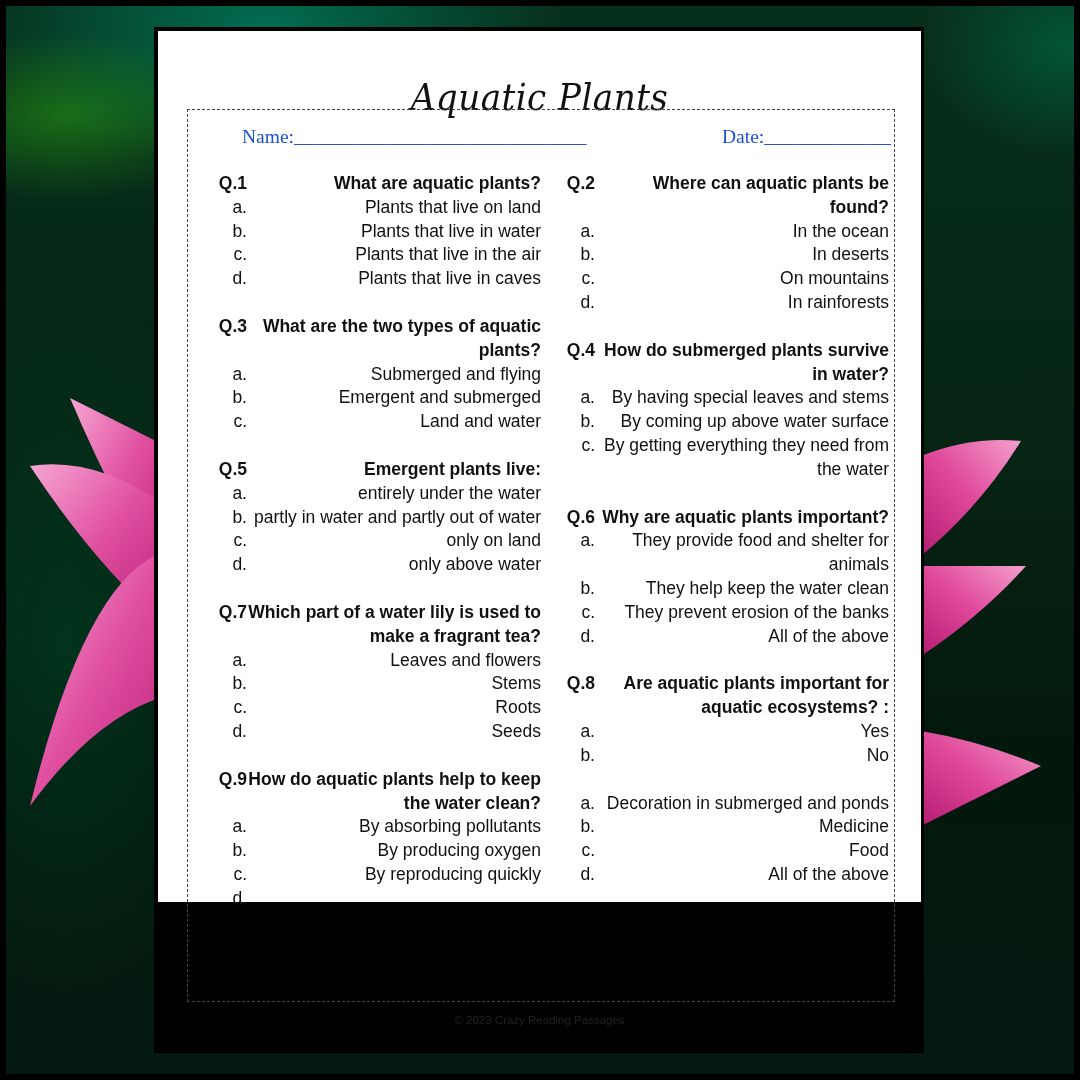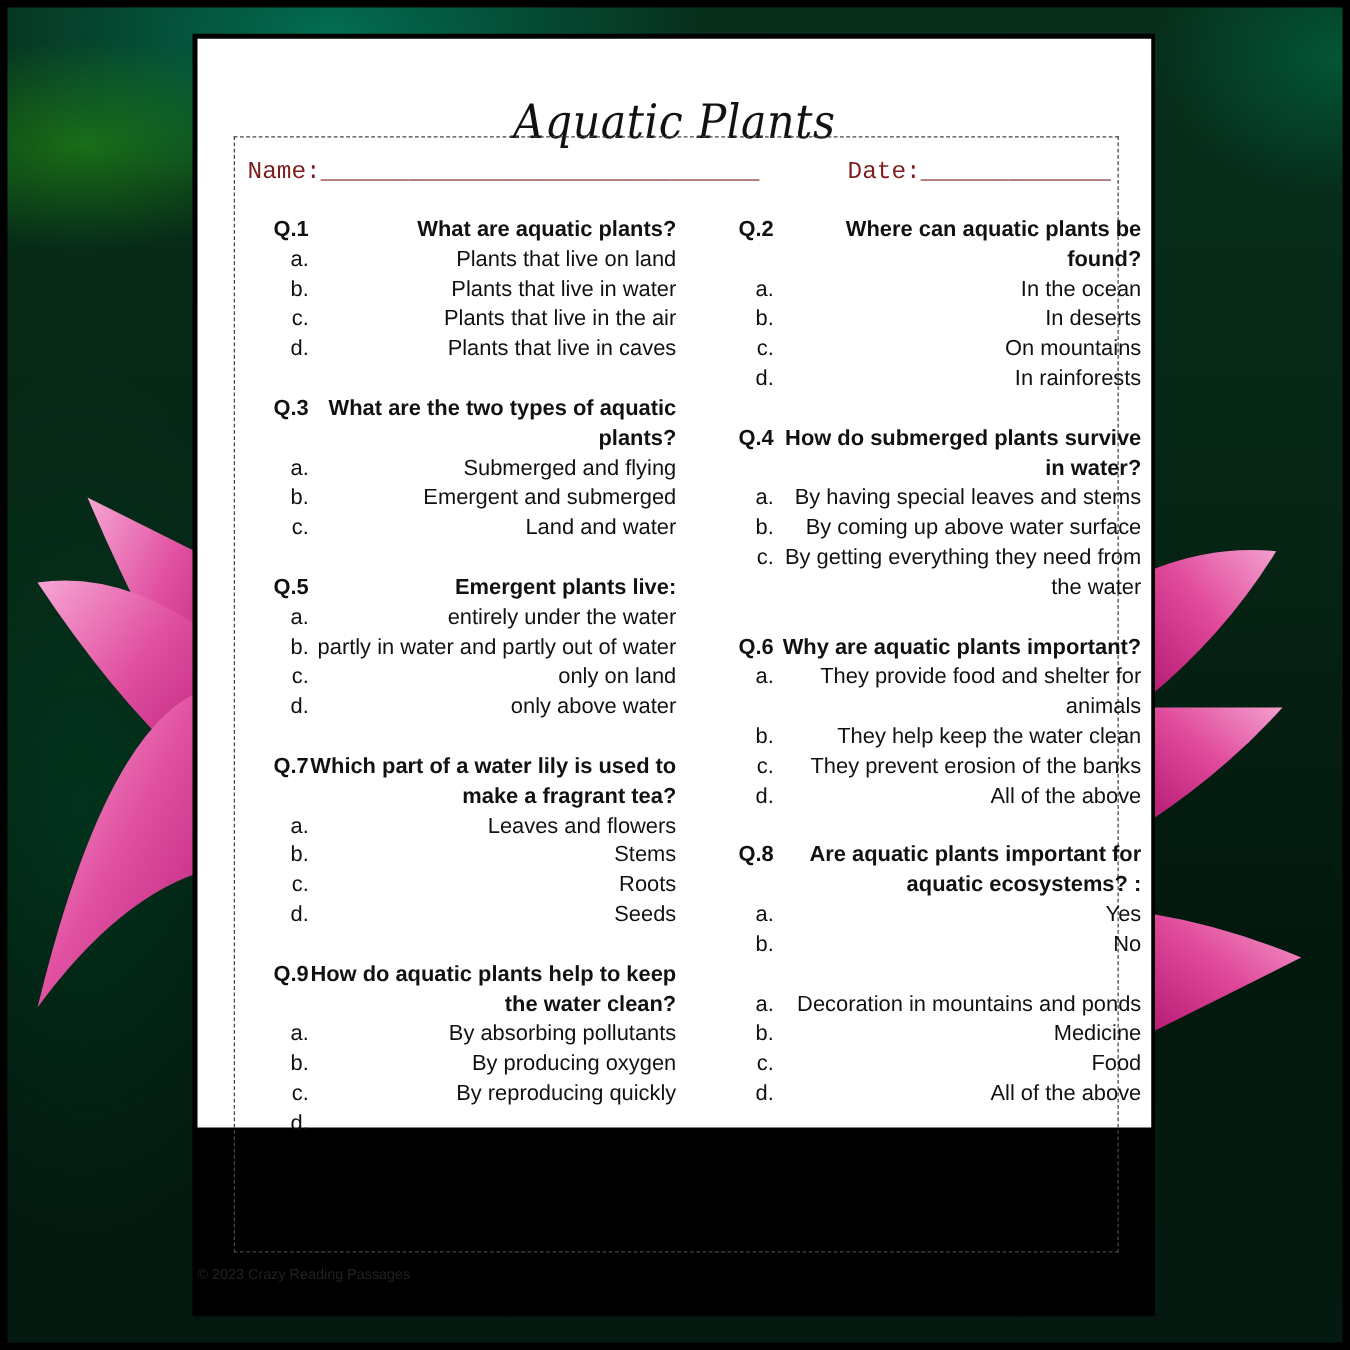--- a/index.html
+++ b/index.html
@@ -31,31 +31,32 @@
       position: absolute; left: 0; right: 0; top: 44px; text-align: center;
       font-family: "DejaVu Serif", serif; font-style: italic;
       font-size: 38px; color: #111; letter-spacing: 0.5px;
       transform: scaleX(0.9);
     }
     .box {
       position: absolute; left: 29px; top: 78px; width: 706px; height: 891px;
       border: 1.5px dashed #444;
     }
     .nameline {
-      position: absolute; top: 16px; font-size: 19.5px; color: #7f1d1d;
-      font-family: Liberation Mono, monospace;
+      position: absolute; top: 16px; font-size: 19.5px; color: #1d4ed8;
+      font-family: Liberation Serif, serif;
+      margin-left: 44px;
     }
     .col { position: absolute; top: 62px; width: 345px; }
     .q { margin-bottom: 24px; text-align: right; }
     .row { display: flex; font-size: 17.5px; line-height: 23.8px; color: #111; }
     .row .lbl { width: 51px; flex: 0 0 51px; }
     .row .txt { flex: 1; }
     .row.qh { font-weight: bold; }
     .footer {
-      position: absolute; left: 0; right: 0; top: 983px; text-align: left;
+      position: absolute; left: 0; right: 0; top: 983px; text-align: center;
       font-size: 11.5px; color: #222;
     }
   </style>
 </head>
 <body>
 
 <div class="bg">
   <svg class="petal" width="200" height="500" style="left:0;top:380px" viewBox="0 0 200 500">
     <defs>
       <linearGradient id="pg1" x1="0" y1="0" x2="1" y2="1">
@@ -196,21 +197,21 @@
         <div class="row">
             <span class="lbl">c.</span>
             <span class="txt">By reproducing quickly</span>
           </div>
         <div class="row">
             <span class="lbl">d.</span>
           </div>
       </div>
     </div>
 
-    <div class="col" style="left:380px">
+    <div class="col" style="left:356px">
 
       <div class="q">
         <div class="row qh">
             <span class="lbl">Q.2</span>
             <span class="txt">Where can aquatic plants be found?</span>
           </div>
         <div class="row">
             <span class="lbl">a.</span>
             <span class="txt">In the ocean</span>
           </div>
@@ -281,21 +282,21 @@
           </div>
         <div class="row">
             <span class="lbl">b.</span>
             <span class="txt">No</span>
           </div>
       </div>
 
       <div class="q">
         <div class="row">
             <span class="lbl">a.</span>
-            <span class="txt">Decoration in mountains and ponds</span>
+            <span class="txt">Decoration in submerged and ponds</span>
           </div>
         <div class="row">
             <span class="lbl">b.</span>
             <span class="txt">Medicine</span>
           </div>
         <div class="row">
             <span class="lbl">c.</span>
             <span class="txt">Food</span>
           </div>
         <div class="row">

